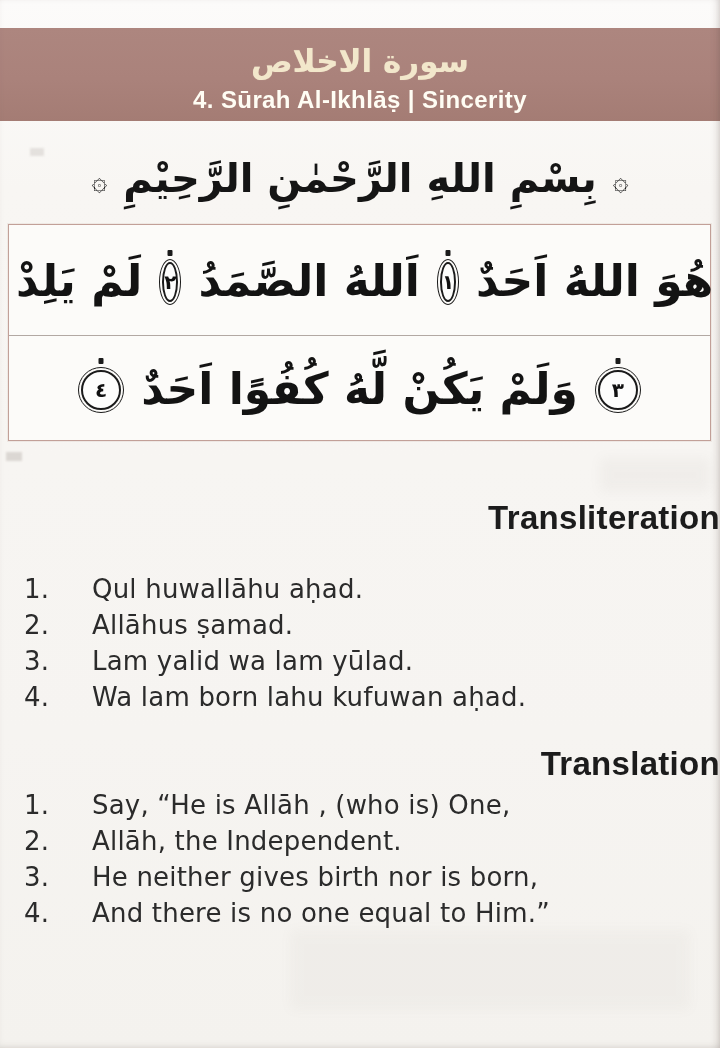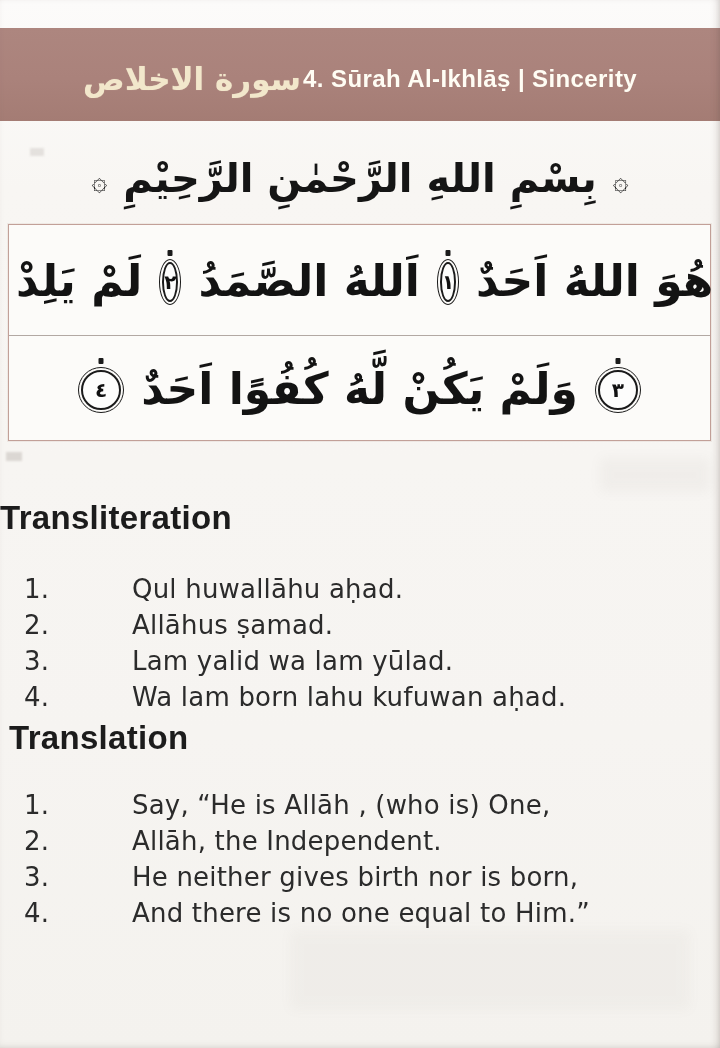--- a/index.html
+++ b/index.html
@@ -16,21 +16,21 @@
   }
   .page::after { 
     content:''; position:absolute; inset:0; pointer-events:none;
     box-shadow: inset -6px 0 10px -6px rgba(90,70,65,.35), inset 0 -4px 8px -5px rgba(120,110,105,.25);
   }
 
   
   .band {
     position:absolute; top:28px; left:0; right:0; height:93px;
     background:linear-gradient(180deg,#ad867f 0%,#aa827b 55%,#a47c74 100%);
-    display:flex; flex-direction:row; align-items:center; justify-content:center;
+    display:flex; flex-direction:column; align-items:center; justify-content:center;
     gap:2px; padding-top:8px;
   }
   .band-arabic {
     font-size:31px; line-height:40px; color:#f2e7cb;
     font-weight:700; direction:rtl;
     text-shadow:0 0 1px rgba(255,245,220,.4);
   }
   .band-english {
     font-family:"Liberation Sans", sans-serif;
     font-size:24px; line-height:34px; font-weight:700;
@@ -66,37 +66,37 @@
     background:#fdfdfc; margin:4px 15px 0 15px; position:relative;
     font-size:20px; font-weight:700; color:#111;
   }
   .ayah-marker::after {
     content:''; position:absolute; top:-14px; left:50%; transform:translateX(-50%);
     width:5px; height:6px; background:#1b1b1b; border-radius:1px;
   }
 
   
   .sec-heading {
-    position:absolute; left:0; right:0; text-align:left;
+    position:absolute; left:0; right:0; text-align:right;
     font-family:"Liberation Sans", sans-serif;
     font-size:33px; font-weight:700; color:#1c1c1c; letter-spacing:.3px;
   }
   .translit-heading { top:499px; }
-  .translation-heading { top:719px;padding-left:9px; }
+  .translation-heading { top:745px;padding-left:9px; }
 
   
   .num-list { position:absolute; left:0; right:10px; padding-left:24px; }
   .translit-list { top:571px; }
   .translation-list { top:787px; }
   .list-row {
     display:grid; grid-template-columns:68px 1fr;
     line-height:36px; font-size:26px; color:#2b2b2b; letter-spacing:.2px;
   }
   .item-num { color:#2b2b2b; }
-  .item-text { white-space:nowrap;margin-left:40px; }
+  .item-text { white-space:nowrap; }
 
   
   .ghost { position:absolute; background:#8a8078; filter:blur(6px); pointer-events:none; }
   .ghost-a { top:458px; left:600px; width:110px; height:34px; opacity:.06; }
   .ghost-b { top:930px; left:290px; width:400px; height:80px; opacity:.045; }
   .ghost-c { top:452px; left:6px; width:16px; height:9px; opacity:.25; filter:blur(1px); }
   .ghost-d { top:148px; left:30px; width:14px; height:8px; opacity:.18; filter:blur(1px); }
 </style>
 </head>
 <body>

